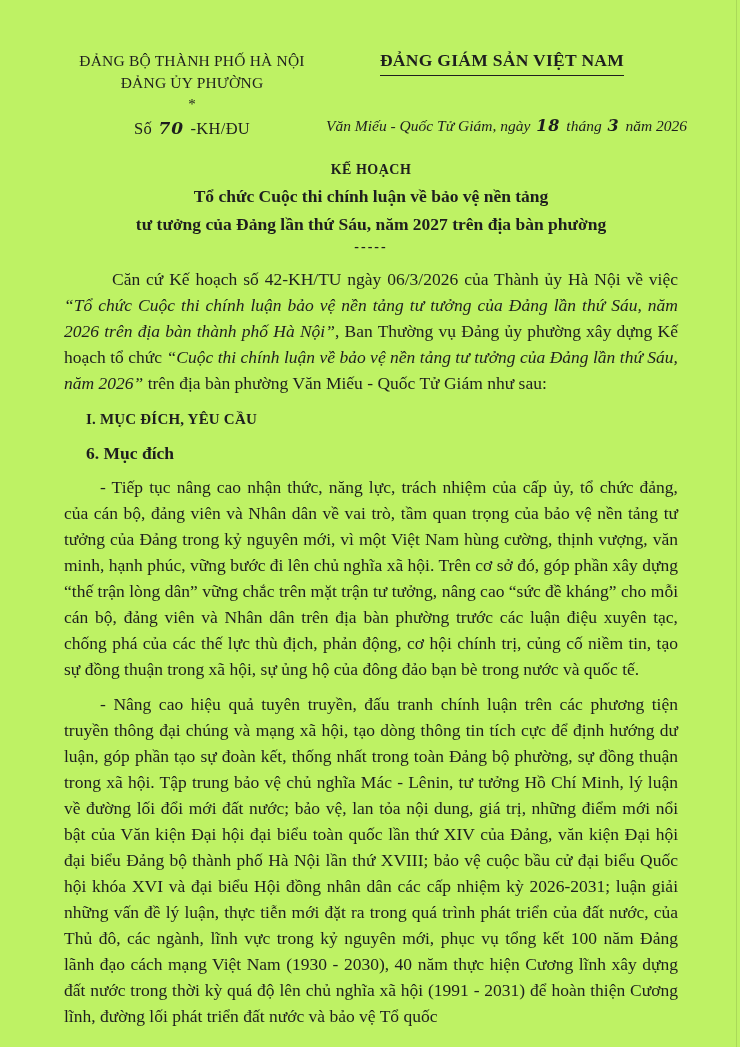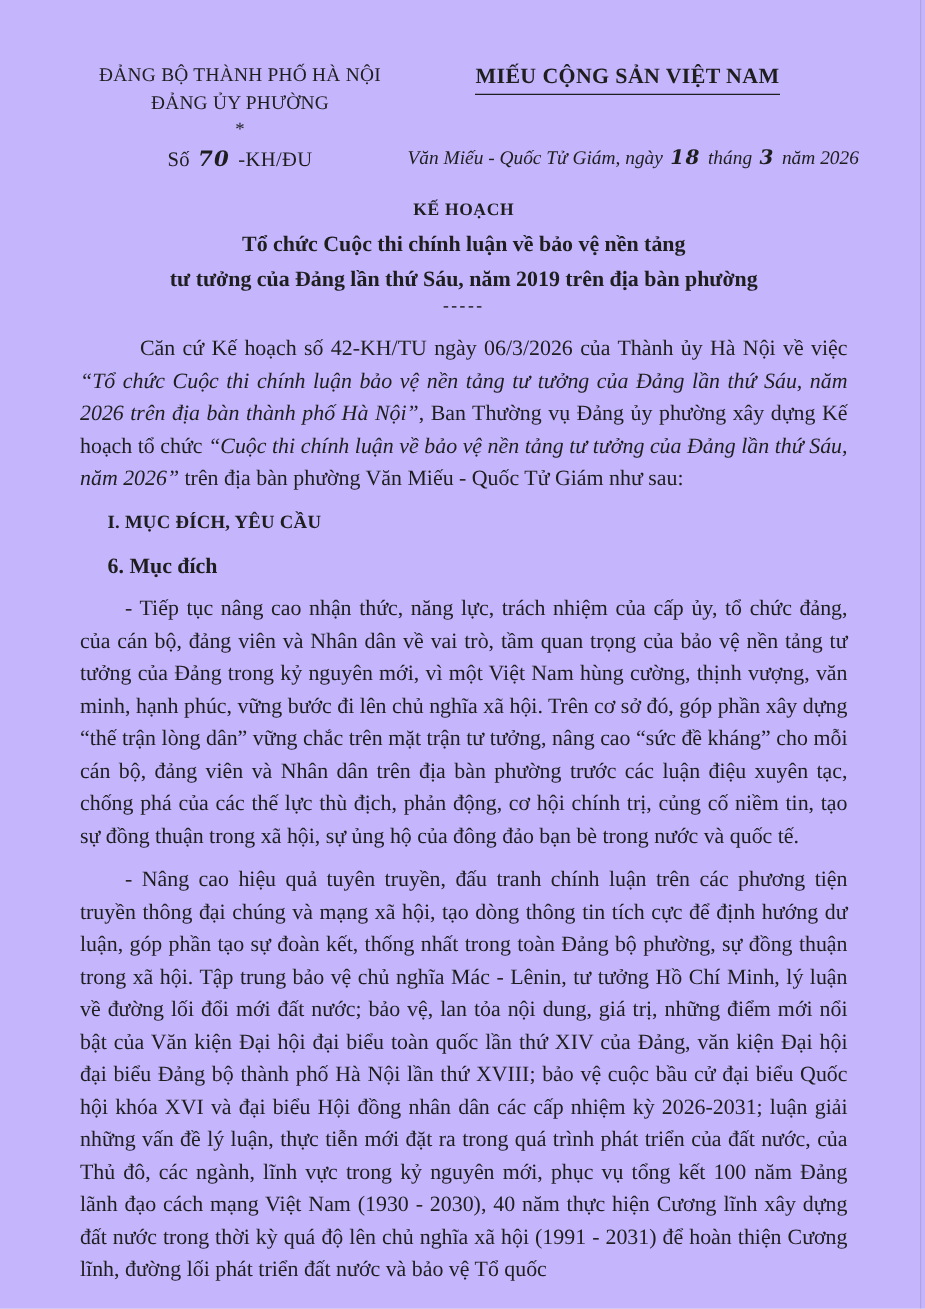--- a/index.html
+++ b/index.html
@@ -5,21 +5,21 @@
   html, body {
     margin: 0;
     padding: 0;
     background: #e8e8e6;
   }
   .page {
     position: relative;
     width: 740px;
     height: 1047px;
     margin: 0 auto;
-    background: #c4b5fd;
+    background: #bef264;
     color: #1e1e1e;
     font-family: "Liberation Serif", "DejaVu Serif", serif;
     box-sizing: border-box;
     padding: 50px 62px 0 64px;
     overflow: hidden;
   }
   
   .page::after {
     content: "";
     position: absolute;
@@ -148,31 +148,31 @@
   <div class="header-row">
 
     <div class="header-left">
       <div>ĐẢNG BỘ THÀNH PHỐ HÀ NỘI</div>
       <div>ĐẢNG ỦY PHƯỜNG</div>
       <div class="star">*</div>
       <div class="doc-number"><span>Số</span> <span class="hand">70</span> <span>-KH/ĐU</span></div>
     </div>
 
     <div class="header-right">
-      <span class="party-name">MIẾU CỘNG SẢN VIỆT NAM</span>
+      <span class="party-name">ĐẢNG GIÁM SẢN VIỆT NAM</span>
       <div class="date-line"><span>Văn Miếu - Quốc Tử Giám, ngày</span> <span class="hand">18</span> <span>tháng</span> <span class="hand">3</span>&nbsp;<span>năm 2026</span></div>
     </div>
 
   </div>
 
   <div class="title-block">
     <div class="doc-type">KẾ HOẠCH</div>
     <div class="doc-subtitle">
       <div>Tổ chức Cuộc thi chính luận về bảo vệ nền tảng</div>
-      <div>tư tưởng của Đảng lần thứ Sáu, năm 2019 trên địa bàn phường</div>
+      <div>tư tưởng của Đảng lần thứ Sáu, năm 2027 trên địa bàn phường</div>
     </div>
     <div class="separator-dashes">-----</div>
   </div>
 
   <div class="body-text">
 
     <p><span>Căn cứ Kế hoạch số 42-KH/TU ngày 06/3/2026 của Thành ủy Hà Nội về việc </span><span class="it">“Tổ chức Cuộc thi chính luận bảo vệ nền tảng tư tưởng của Đảng lần thứ Sáu, năm 2026 trên địa bàn thành phố Hà Nội”</span><span>, Ban Thường vụ Đảng ủy phường xây dựng Kế hoạch tổ chức </span><span class="it">“Cuộc thi chính luận về bảo vệ nền tảng tư tưởng của Đảng lần thứ Sáu, năm 2026”</span><span> trên địa bàn phường Văn Miếu - Quốc Tử Giám như sau:</span></p>
 
     <div class="heading-1">I. MỤC ĐÍCH, YÊU CẦU</div>
 

